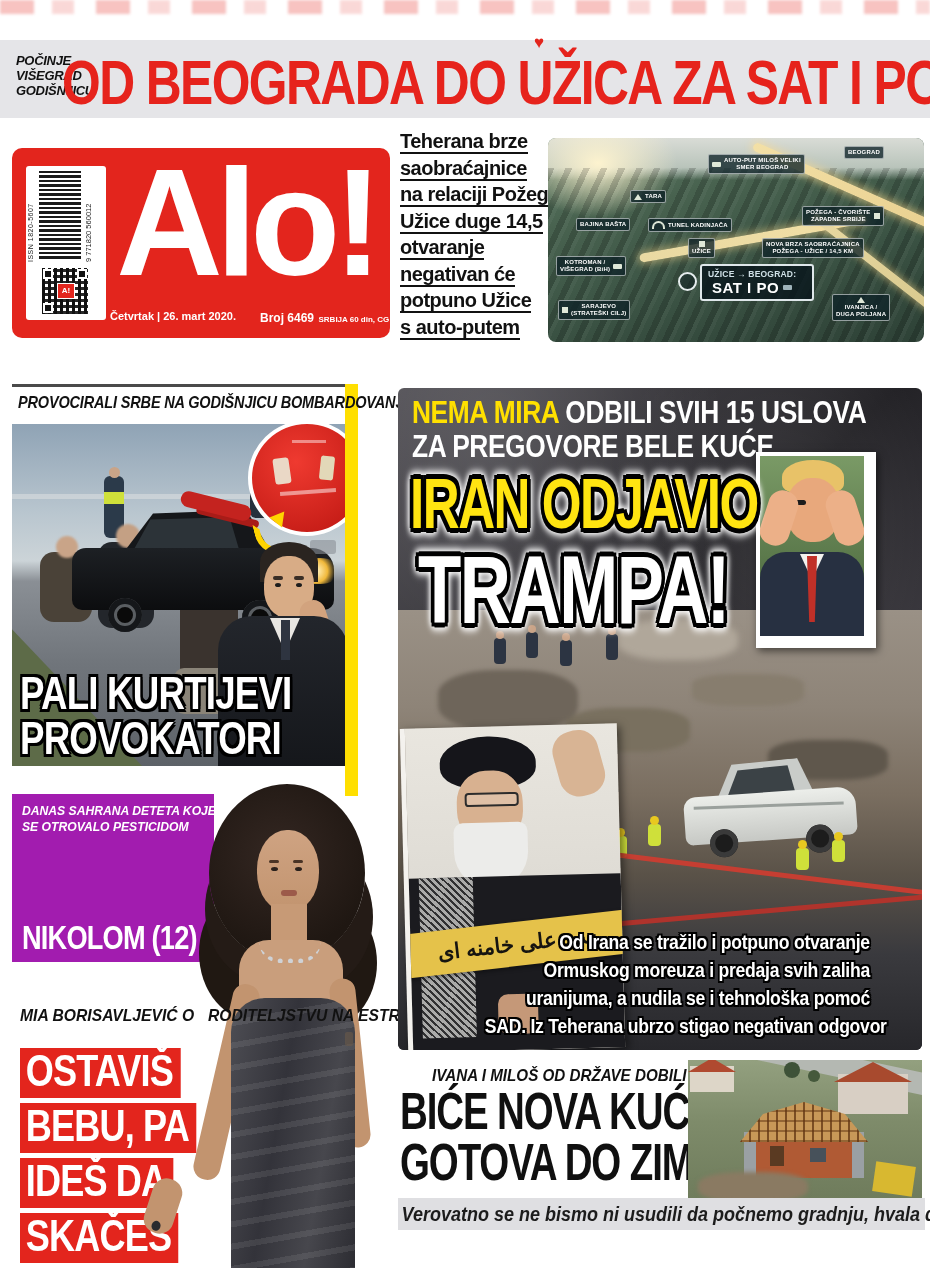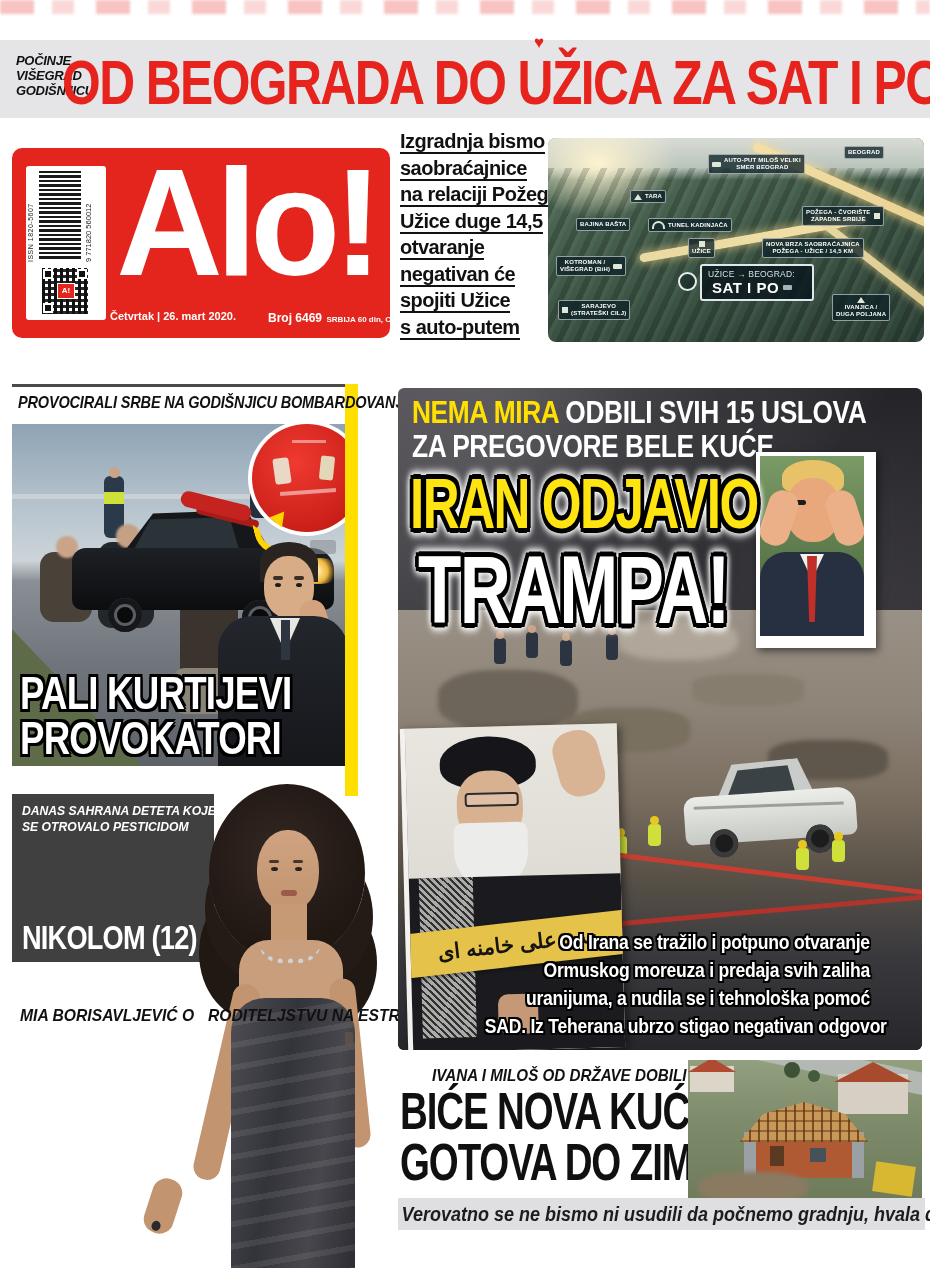--- a/index.html
+++ b/index.html
@@ -61,33 +61,33 @@
         <div class="abs" style="left:1px;top:1px;width:10px;height:10px;background:#111;box-shadow:inset 0 0 0 2px #fff;"></div>
         <div class="abs" style="right:1px;top:1px;width:10px;height:10px;background:#111;box-shadow:inset 0 0 0 2px #fff;"></div>
         <div class="abs" style="left:1px;bottom:1px;width:10px;height:10px;background:#111;box-shadow:inset 0 0 0 2px #fff;"></div>
         <div class="abs" style="left:15px;top:15px;width:16px;height:14px;background:#e3251d;border:1px solid #fff;color:#fff;font-weight:900;font-size:8px;text-align:center;line-height:14px;">A!</div>
       </div>
     </div>
     <div class="abs" style="left:96px;top:-12px;width:276px;height:172px;display:flex;align-items:center;justify-content:center;
                 font-size:152px;font-weight:900;color:#fff;letter-spacing:-7px;transform:scaleX(.97);">Alo!</div>
     <div class="abs" style="left:98px;top:162px;color:#fff;font-weight:700;font-size:11px;">Četvrtak | 26. mart 2020.</div>
     <div class="abs nw" style="left:248px;top:160px;color:#fff;">
-      <span style="font-weight:900;font-size:12px;margin-left:8px;">Broj 6469</span>
+      <span style="font-weight:900;font-size:12px;">Broj 6469</span>
       <span style="font-weight:700;font-size:8px;">SRBIJA 60 din, CG 1 €, BIH 0.50 KM</span>
     </div>
   </div>
 
   <div class="abs" style="left:400px;top:128px;width:158px;font-weight:900;font-size:20px;line-height:26.5px;letter-spacing:-.5px;">
-    <div><span class="nw" style="border-bottom:2px solid #111;">Izgradnja bismo</span></div>
+    <div><span class="nw" style="border-bottom:2px solid #111;">Teherana brze</span></div>
     <div><span class="nw" style="border-bottom:2px solid #111;">saobraćajnice</span></div>
     <div><span class="nw" style="border-bottom:2px solid #111;">na relaciji Požega-</span></div>
     <div><span class="nw" style="border-bottom:2px solid #111;">Užice duge 14,5</span></div>
     <div><span class="nw" style="border-bottom:2px solid #111;">otvaranje</span></div>
     <div><span class="nw" style="border-bottom:2px solid #111;">negativan će</span></div>
-    <div><span class="nw" style="border-bottom:2px solid #111;">spojiti Užice</span></div>
+    <div><span class="nw" style="border-bottom:2px solid #111;">potpuno Užice</span></div>
     <div><span class="nw" style="border-bottom:2px solid #111;">s auto-putem</span></div>
   </div>
 
   <div class="abs" style="left:548px;top:138px;width:376px;height:204px;border-radius:8px;overflow:hidden;
               background:linear-gradient(165deg,#5e7c66 0%,#48624f 30%,#3e5747 55%,#344a3d 80%,#2e4237 100%);">
     <div class="abs" style="left:0;top:0;width:376px;height:42px;background:linear-gradient(180deg,#d9dcd6 0%,#b9c4bb 70%,rgba(185,196,187,0) 100%);"></div>
     <div class="abs" style="left:-30px;top:-30px;width:160px;height:110px;background:radial-gradient(ellipse,#fdf3cf, rgba(253,243,207,0) 70%);"></div>
     <div class="abs" style="left:0;top:30px;width:376px;height:174px;background:repeating-linear-gradient(115deg,rgba(0,0,0,.17) 0 6px,rgba(255,255,255,.04) 6px 10px,transparent 10px 16px);"></div>
 
     <div class="abs" style="left:196px;top:48px;width:220px;height:9px;border-radius:5px;transform:rotate(24deg);
@@ -138,21 +138,21 @@
     <div class="chip" style="left:8px;top:118px;">
       <span class="txt">
         <span style="display:block;">KOTROMAN /</span>
         <span style="display:block;">VIŠEGRAD (BiH)</span>
       </span>
       <span class="rectic"></span>
     </div>
 
     <div class="abs" style="left:130px;top:134px;width:15px;height:15px;border:2px solid #e6edee;border-radius:50%;background:rgba(10,25,30,.5);"></div>
     <div class="abs" style="left:152px;top:126px;width:98px;background:rgba(8,22,28,.82);border:2px solid #dfe7ea;border-radius:3px;padding:3px 6px;">
-      <div style="color:#cfe0e6;font-size:8.5px;font-weight:400;letter-spacing:.2px;">UŽICE → BEOGRAD:</div>
+      <div style="color:#cfe0e6;font-size:8.5px;font-weight:700;letter-spacing:.2px;">UŽICE → BEOGRAD:</div>
       <div style="display:flex;align-items:center;gap:4px;">
         <span></span>
         <span style="color:#fff;font-size:15px;font-weight:900;letter-spacing:.5px;">SAT I PO</span>
         <span class="rectic" style="background:#9fb3ba;"></span>
       </div>
     </div>
     <div class="chip" style="left:10px;top:162px;">
       <span class="sq"></span>
       <span class="txt">
         <span style="display:block;">SARAJEVO</span>
@@ -234,21 +234,21 @@
       <div class="abs" style="left:52px;top:76px;width:30px;height:34px;background:#e8e6e2;clip-path:polygon(0 0,100% 0,50% 100%);"></div>
       <div class="abs" style="left:63px;top:78px;width:9px;height:40px;background:#2e3440;"></div>
     </div>
 
     <div class="abs" style="left:8px;top:246px;color:#fff;font-weight:900;font-size:47px;line-height:45px;letter-spacing:-1px;">
       <div class="nw ol3 cond" style="transform:scaleX(.78);">PALI KURTIJEVI</div>
       <div class="nw ol3 cond" style="transform:scaleX(.78);">PROVOKATORI</div>
     </div>
   </div>
 
-  <div class="abs" style="left:12px;top:794px;width:202px;height:168px;background:#404040;">
+  <div class="abs" style="left:12px;top:794px;width:202px;height:168px;background:#a21caf;">
     <div class="abs it9" style="left:10px;top:9px;color:#fff;font-size:13.5px;line-height:16px;">
       <div class="nw cond" style="transform:scaleX(.9);">DANAS SAHRANA DETETA KOJE</div>
       <div class="nw cond" style="transform:scaleX(.9);">SE OTROVALO PESTICIDOM</div>
     </div>
     <div class="abs nw cond" style="left:10px;top:124px;color:#fff;font-weight:700;font-size:34px;transform:scaleX(.8);letter-spacing:-1px;">NIKOLOM (12)</div>
   </div>
 
   <div class="abs" style="left:195px;top:772px;width:195px;height:496px;">
     <div class="abs" style="left:14px;top:12px;width:156px;height:178px;border-radius:50%;
                 background:radial-gradient(circle at 45% 40%,#342722,#1f1712 70%);
@@ -268,20 +268,26 @@
                 background:linear-gradient(100deg,#4e4e54 0%,#33333a 40%,#47474d 70%,#2c2c32 100%);"></div>
     <div class="abs" style="left:36px;top:226px;width:124px;height:270px;border-radius:34px 34px 0 0;
                 background:repeating-linear-gradient(170deg,rgba(255,255,255,.08) 0 6px,transparent 6px 22px);"></div>
     <div class="abs" style="left:150px;top:260px;width:8px;height:14px;background:#6a5a4a;border-radius:2px;opacity:.6;"></div>
   </div>
 
   <div class="abs it9" style="left:20px;top:1006px;font-size:16.5px;line-height:19px;">
     <div class="nw cond" style="transform:scaleX(.95);">MIA BORISAVLJEVIĆ O</div>
     <div class="nw cond" style="transform:scaleX(.95);">RODITELJSTVU NA ESTRADI</div>
   </div>
+  <div class="abs" style="left:20px;top:1048px;z-index:5;">
+    <div class="redbox-line nw">OSTAVIŠ</div>
+    <div class="redbox-line nw">BEBU, PA</div>
+    <div class="redbox-line nw">IDEŠ DA</div>
+    <div class="redbox-line nw">SKAČEŠ</div>
+  </div>
 
   <div class="abs" style="left:148px;top:1178px;width:30px;height:56px;border-radius:14px;background:#c2946f;transform:rotate(18deg);z-index:6;">
     <div class="abs" style="left:10px;bottom:2px;width:9px;height:10px;border-radius:50%;background:#2a2a2e;"></div>
   </div>
 
   <div class="abs" style="left:398px;top:388px;width:524px;height:662px;border-radius:6px;overflow:hidden;
               background:
                 radial-gradient(ellipse at 18% 8%, rgba(255,255,255,.14), transparent 38%),
                 radial-gradient(ellipse at 72% 22%, rgba(255,255,255,.09), transparent 32%),
                 radial-gradient(ellipse at 45% 60%, rgba(255,255,255,.05), transparent 40%),

